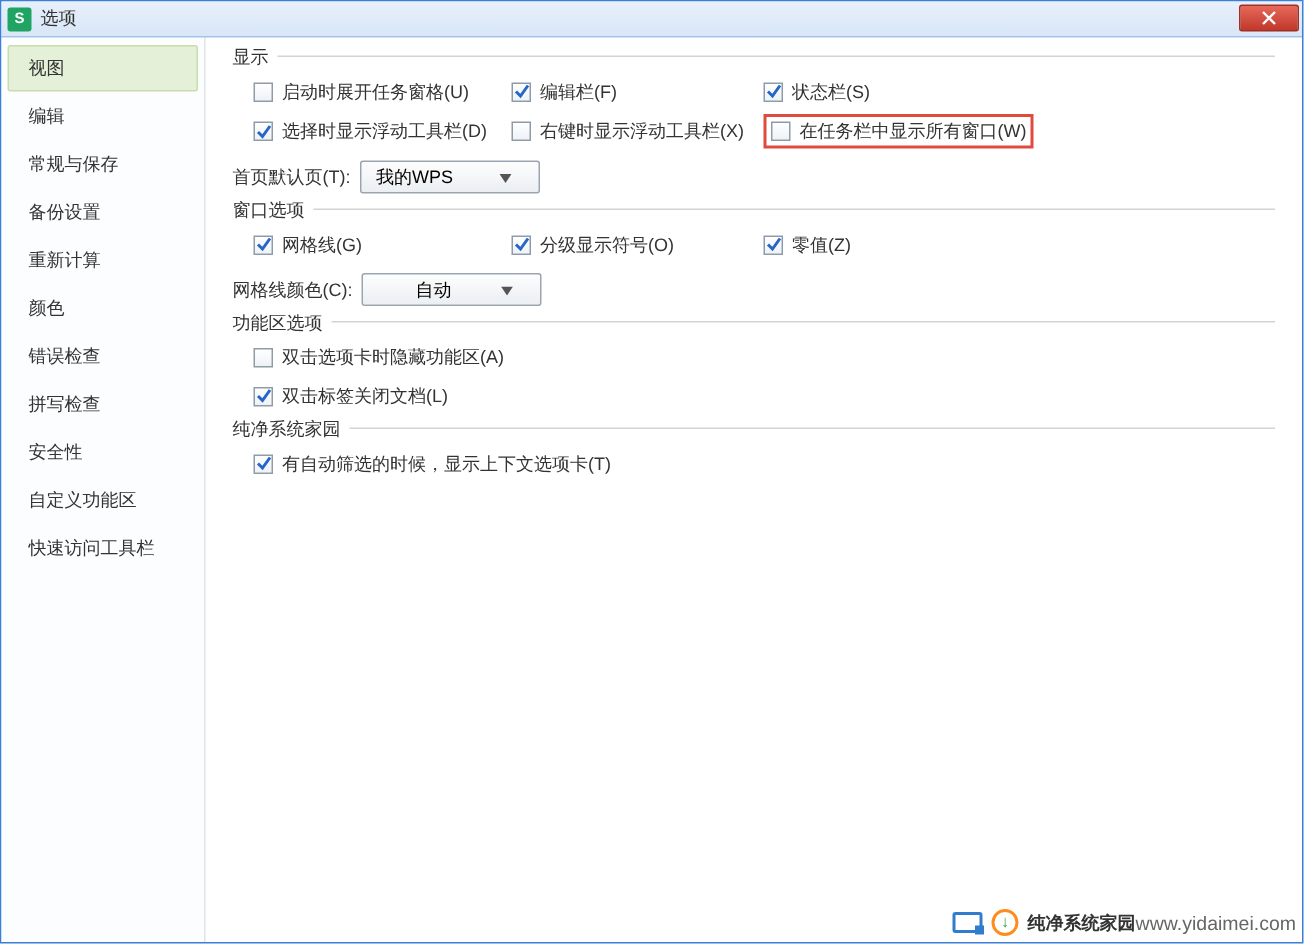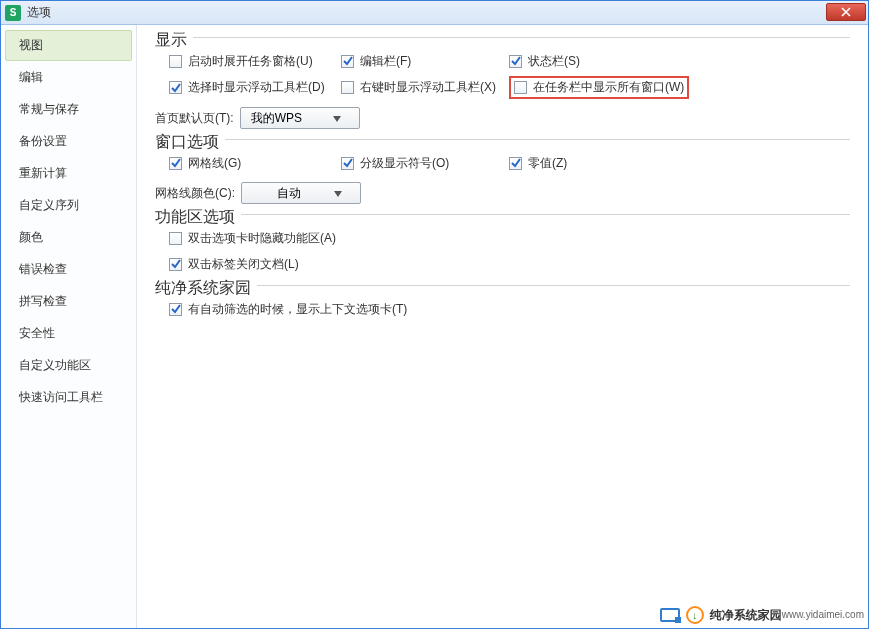--- a/index.html
+++ b/index.html
@@ -104,21 +104,21 @@
     .group:first-child {
       margin-top: 0;
     }
     .group-label {
       position: absolute;
       top: -8px;
       left: 0;
       background: #fff;
       padding-right: 6px;
       color: #333;
-      font-size: 16px;
+      font-size: 12px;
     }
     .row {
       display: flex;
       align-items: center;
       margin: 4px 0 4px 14px;
       min-height: 22px;
     }
     .col {
       display: flex;
       align-items: center;
@@ -199,21 +199,21 @@
       width:6px;height:6px;
       background:#2f7dcc;
     }
     .wm-circle{
       width:18px;height:18px;border-radius:50%;
       background:#fff;border:2px solid #ff8c1a;
       display:flex;align-items:center;justify-content:center;
       font-size:11px;color:#3aa03a;font-weight:bold;
     }
     .wm-text{font-size:12px;color:#333;font-weight:bold;}
-    .wm-url{font-size:10px;color:#666;}
+    .wm-url{font-size:13px;color:#666;}
     .wm-textcol{display:flex;flex-direction:row;line-height:1;align-items:center;}
   </style>
 </head>
 <body>
 
 <div class="window">
   <div class="titlebar">
     <span class="app-icon">S</span>
     <span class="titlebar-title">选项</span>
     <div class="close-btn">
@@ -222,21 +222,20 @@
         </svg>
     </div>
   </div>
   <div class="body-area">
     <div class="sidebar">
       <div class="sidebar-item active"><span>视图</span></div>
       <div class="sidebar-item"><span>编辑</span></div>
       <div class="sidebar-item"><span>常规与保存</span></div>
       <div class="sidebar-item"><span>备份设置</span></div>
       <div class="sidebar-item"><span>重新计算</span></div>
-      <div class="sidebar-item"><span>自定义序列</span></div>
       <div class="sidebar-item"><span>颜色</span></div>
       <div class="sidebar-item"><span>错误检查</span></div>
       <div class="sidebar-item"><span>拼写检查</span></div>
       <div class="sidebar-item"><span>安全性</span></div>
       <div class="sidebar-item"><span>自定义功能区</span></div>
       <div class="sidebar-item"><span>快速访问工具栏</span></div>
     </div>
 
     <div class="main">
 

